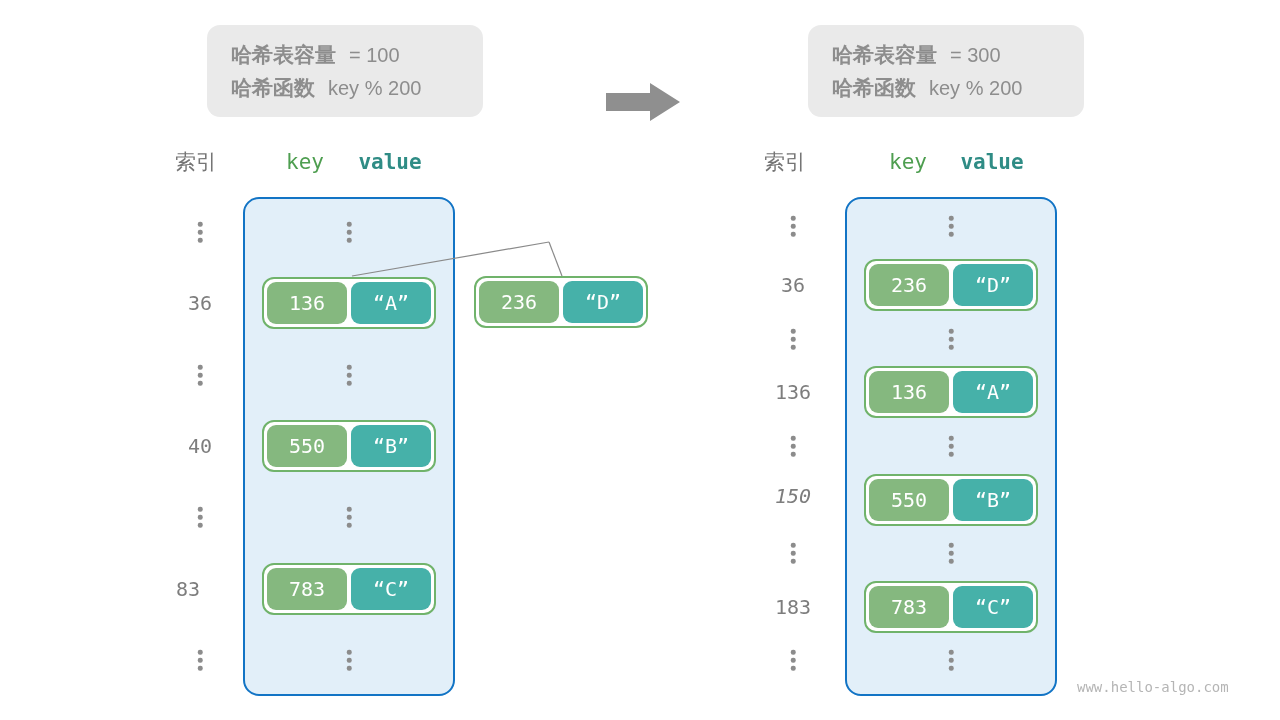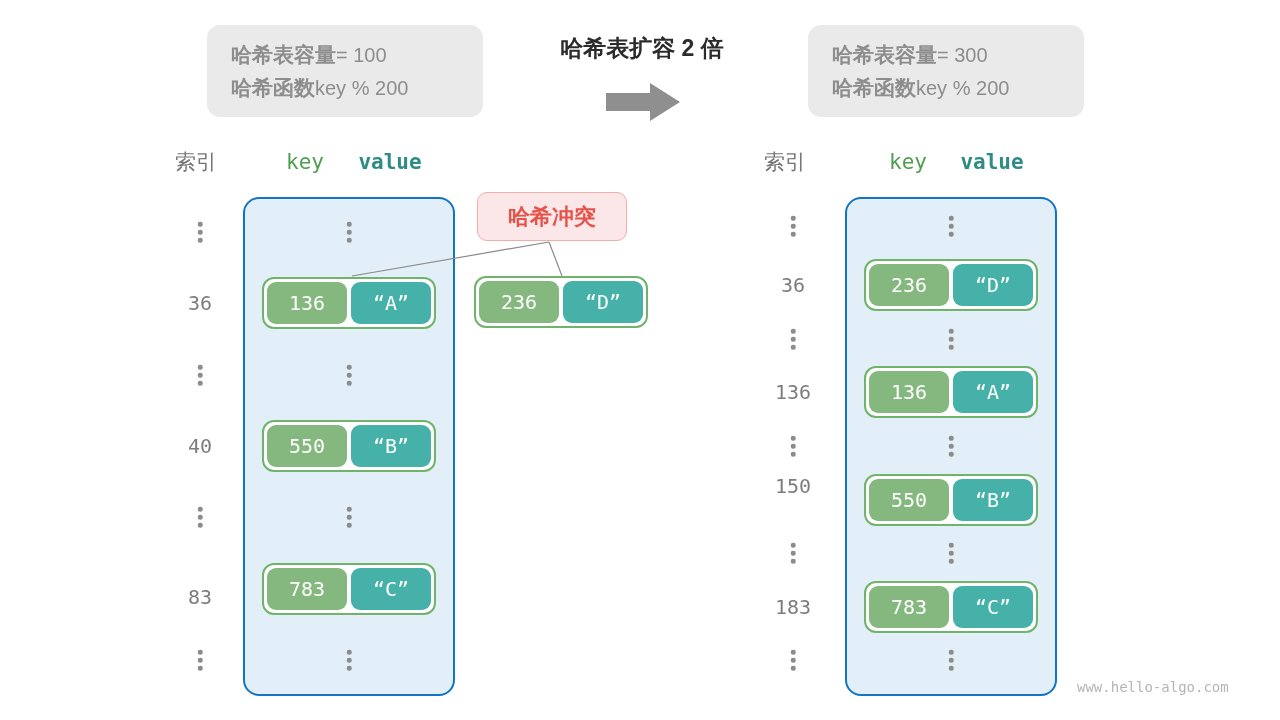--- a/index.html
+++ b/index.html
@@ -7,21 +7,21 @@
     position:relative;width:1280px;height:720px;background:#fff;overflow:hidden;
     font-family:"Liberation Sans",sans-serif;
   }
 
   
   .gray-box{
     position:absolute;width:276px;height:92px;box-sizing:border-box;
     background:var(--gray-box-fill);border-radius:13px;
     padding:12px 24px;display:flex;flex-direction:column;justify-content:center;gap:5px;
   }
-  .box-line{display:flex;align-items:baseline;white-space:pre;}
+  .box-line{display:flex;align-items:baseline;gap:13px;white-space:pre;}
   .box-label{font-weight:bold;font-size:21px;color:var(--gray-text);}
   .box-value{font-family:Liberation Sans, sans-serif;font-size:20px;color:var(--gray-text);}
 
   .transition-title{
     position:absolute;left:642px;top:33px;transform:translateX(-50%);
     font-weight:bold;font-size:23px;color:var(--title-text);white-space:nowrap;
   }
   .arrow-svg{position:absolute;left:606px;top:83px;}
   .arrow-svg polygon{fill:var(--arrow);}
 
@@ -84,21 +84,20 @@
     <div class="box-line">
       <span class="box-label">哈希表容量</span>
       <span class="box-value">= 100</span>
     </div>
     <div class="box-line">
       <span class="box-label">哈希函数</span>
       <span class="box-value">key % 200</span>
     </div>
   </div>
 
-  <div class="transition-title">哈希表扩容 2 倍</div>
   <svg class="arrow-svg" width="74" height="38">
     <polygon points="0,10 44,10 44,0 74,19 44,38 44,28 0,28"></polygon>
   </svg>
 
   <div class="gray-box" style="left:808px;top:25px;">
     <div class="box-line">
       <span class="box-label">哈希表容量</span>
       <span class="box-value">= 300</span>
     </div>
     <div class="box-line">
@@ -157,21 +156,21 @@
       <div class="ellipsis centered" style="left: 200px; top: 517px;">
         <span class="dot"></span>
         <span class="dot"></span>
         <span class="dot"></span>
       </div>
       <div class="ellipsis centered" style="left: 349px; top: 517px;">
         <span class="dot"></span>
         <span class="dot"></span>
         <span class="dot"></span>
       </div>
-      <div class="index-label centered" style="left: 200px; top: 589px; margin-top: 8px;">83</div>
+      <div class="index-label centered" style="left: 188px; top: 589px;">83</div>
       <div class="pair centered" style="left: 349px; top: 589px;">
         <div class="cell key">783</div>
         <div class="cell value">“C”</div>
       </div>
       <div class="ellipsis centered" style="left: 200px; top: 660px;">
         <span class="dot"></span>
         <span class="dot"></span>
         <span class="dot"></span>
       </div>
       <div class="ellipsis centered" style="left: 349px; top: 660px;">
@@ -212,21 +211,21 @@
       <div class="ellipsis centered" style="left: 793px; top: 446px;">
         <span class="dot"></span>
         <span class="dot"></span>
         <span class="dot"></span>
       </div>
       <div class="ellipsis centered" style="left: 951px; top: 446px;">
         <span class="dot"></span>
         <span class="dot"></span>
         <span class="dot"></span>
       </div>
-      <div class="index-label centered" style="left: 793px; top: 486px;">150</div>
+      <div class="index-label centered" style="left: 793px; top: 496px; font-style: italic;">150</div>
       <div class="pair centered" style="left: 951px; top: 500px;">
         <div class="cell key">550</div>
         <div class="cell value">“B”</div>
       </div>
       <div class="ellipsis centered" style="left: 793px; top: 553px;">
         <span class="dot"></span>
         <span class="dot"></span>
         <span class="dot"></span>
       </div>
       <div class="ellipsis centered" style="left: 951px; top: 553px;">
@@ -244,23 +243,20 @@
         <span class="dot"></span>
         <span class="dot"></span>
       </div>
       <div class="ellipsis centered" style="left: 951px; top: 660px;">
         <span class="dot"></span>
         <span class="dot"></span>
         <span class="dot"></span>
       </div>
     </div>
 
-  <div class="collision-box">
-    <span>哈希冲突</span>
-  </div>
 
   <div class="pair centered" style="left:561px;top:302px;">
     <div class="cell key">236</div>
     <div class="cell value">“D”</div>
   </div>
 
   <div class="watermark">www.hello-algo.com</div>
 </div>
 
 </body></html>

